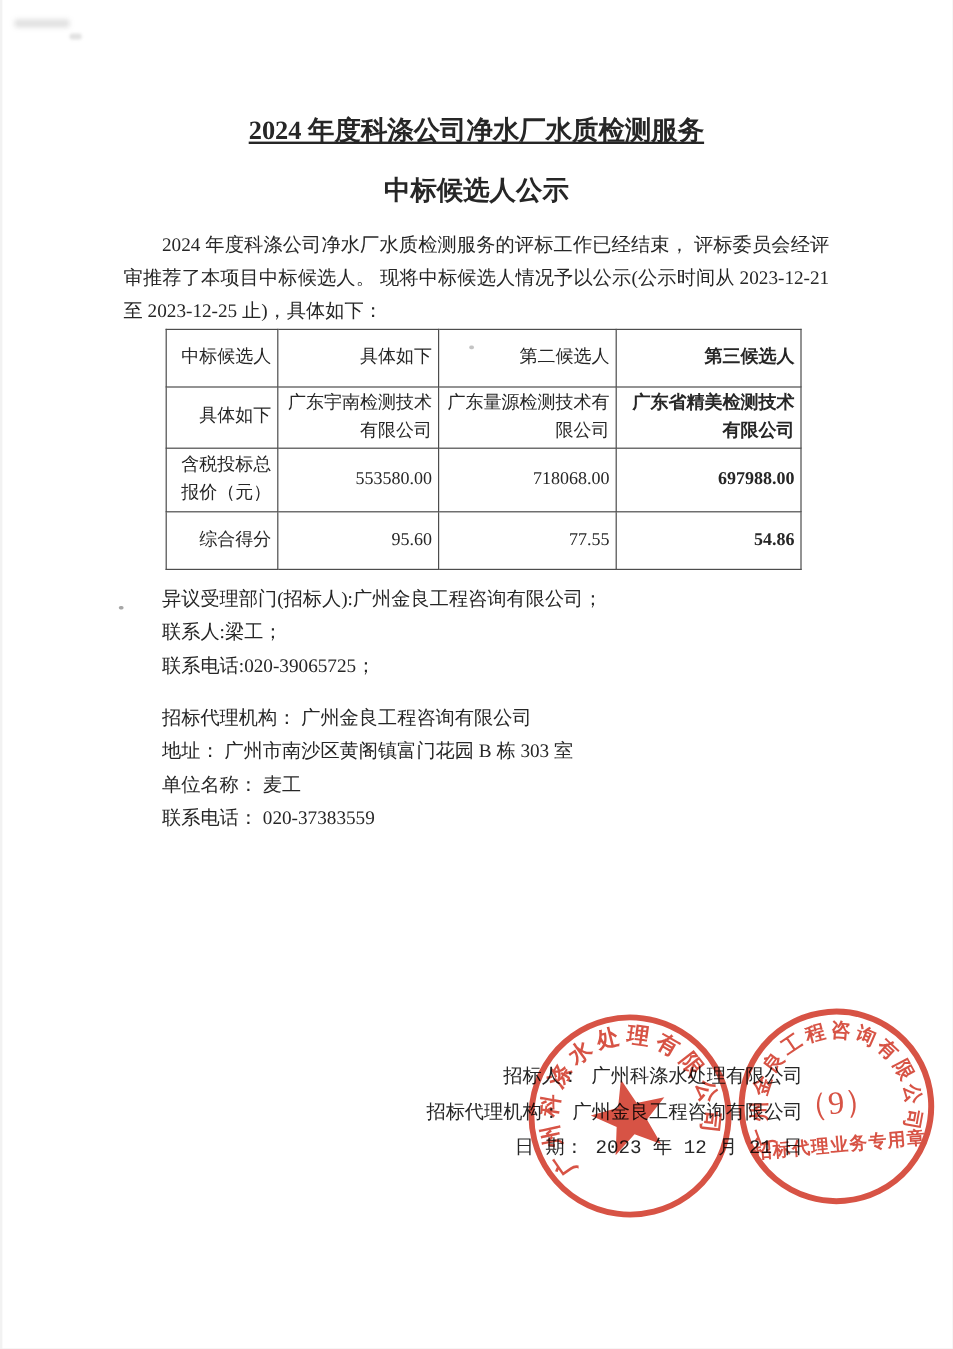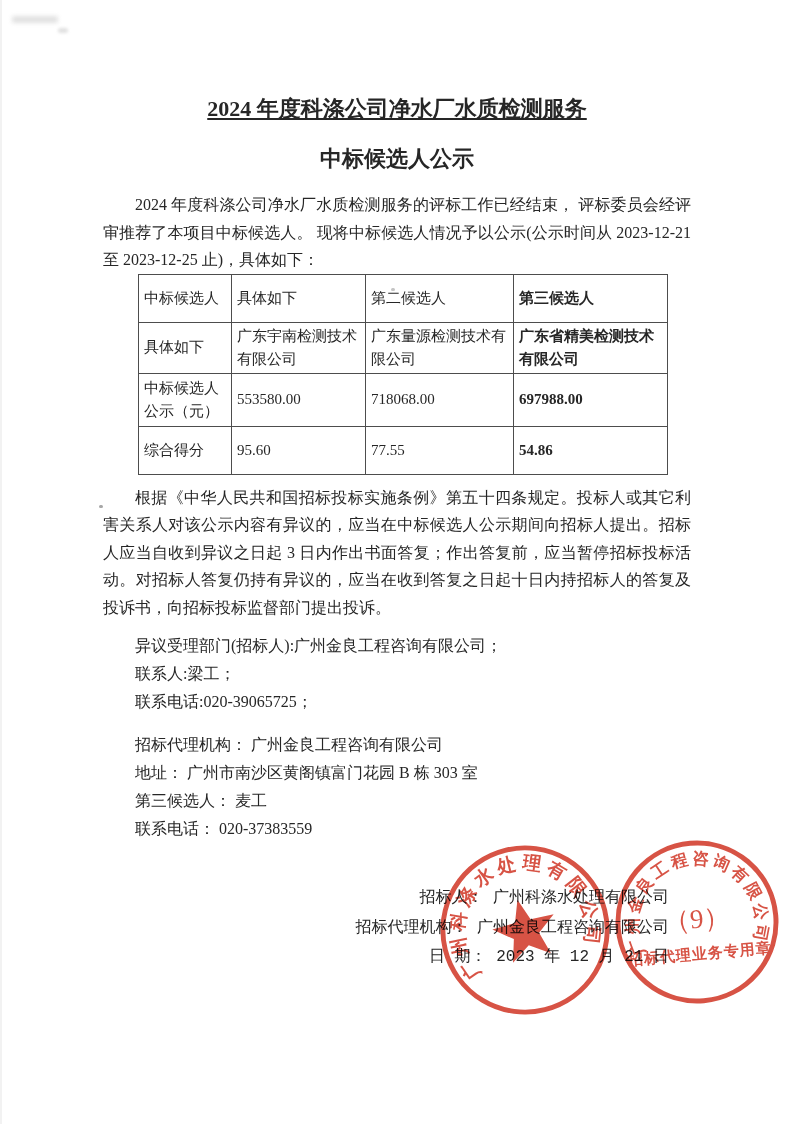--- a/index.html
+++ b/index.html
@@ -24,21 +24,21 @@
     border-collapse: collapse;
     margin-left: 35px;
     margin-top: 0px;
     table-layout: fixed;
     width: 529px;
     font-size: 15px;
     color:#262626;
   }
   table.cand td {
     border: 1.4px solid #4d4d4d;
-    text-align: left;
+    text-align: right;
     vertical-align: middle;
     padding: 2px 5px;
     line-height: 23px;
   }
   td.c1 { width:93px; }
   td.c2 { width:134px; }
   td.c3 { width:148px; }
   td.c4 { width:154px;font-weight:bold; }
   tr.r1 td { height:48px; }
   tr.r2 td { height:51px; }
@@ -82,46 +82,45 @@
           <td class="c3">第二候选人</td>
           <td class="c4">第三候选人</td>
         </tr>
         <tr class="r2">
           <td class="c1">具体如下</td>
           <td class="c2">广东宇南检测技术有限公司</td>
           <td class="c3">广东量源检测技术有限公司</td>
           <td class="c4">广东省精美检测技术有限公司</td>
         </tr>
         <tr class="r3">
-          <td class="c1">中标候选人公示（元）</td>
+          <td class="c1">含税投标总报价（元）</td>
           <td class="c2">553580.00</td>
           <td class="c3">718068.00</td>
           <td class="c4">697988.00</td>
         </tr>
         <tr class="r4">
           <td class="c1">综合得分</td>
           <td class="c2">95.60</td>
           <td class="c3">77.55</td>
           <td class="c4">54.86</td>
         </tr>
       </tbody>
     </table>
 
-    <p class="para legal">根据《中华人民共和国招标投标实施条例》第五十四条规定。投标人或其它利害关系人对该公示内容有异议的，应当在中标候选人公示期间向招标人提出。招标人应当自收到异议之日起 3 日内作出书面答复；作出答复前，应当暂停招标投标活动。对招标人答复仍持有异议的，应当在收到答复之日起十日内持招标人的答复及投诉书，向招标投标监督部门提出投诉。</p>
 
     <div class="contact contact1">
       <div>异议受理部门(招标人):广州金良工程咨询有限公司；</div>
       <div>联系人:梁工；</div>
       <div>联系电话:020-39065725；</div>
     </div>
 
     <div class="contact contact2">
       <div>招标代理机构： 广州金良工程咨询有限公司</div>
       <div>地址： 广州市南沙区黄阁镇富门花园 B 栋 303 室</div>
-      <div>第三候选人： 麦工</div>
+      <div>单位名称： 麦工</div>
       <div>联系电话： 020-37383559</div>
     </div>
   </div>
 
   <div class="sig">
     <div>招标人： 广州科涤水处理有限公司</div>
     <div>招标代理机构： 广州金良工程咨询有限公司</div>
     <div>日  期： 2023 年 12 月 21 日</div>
   </div>
 

